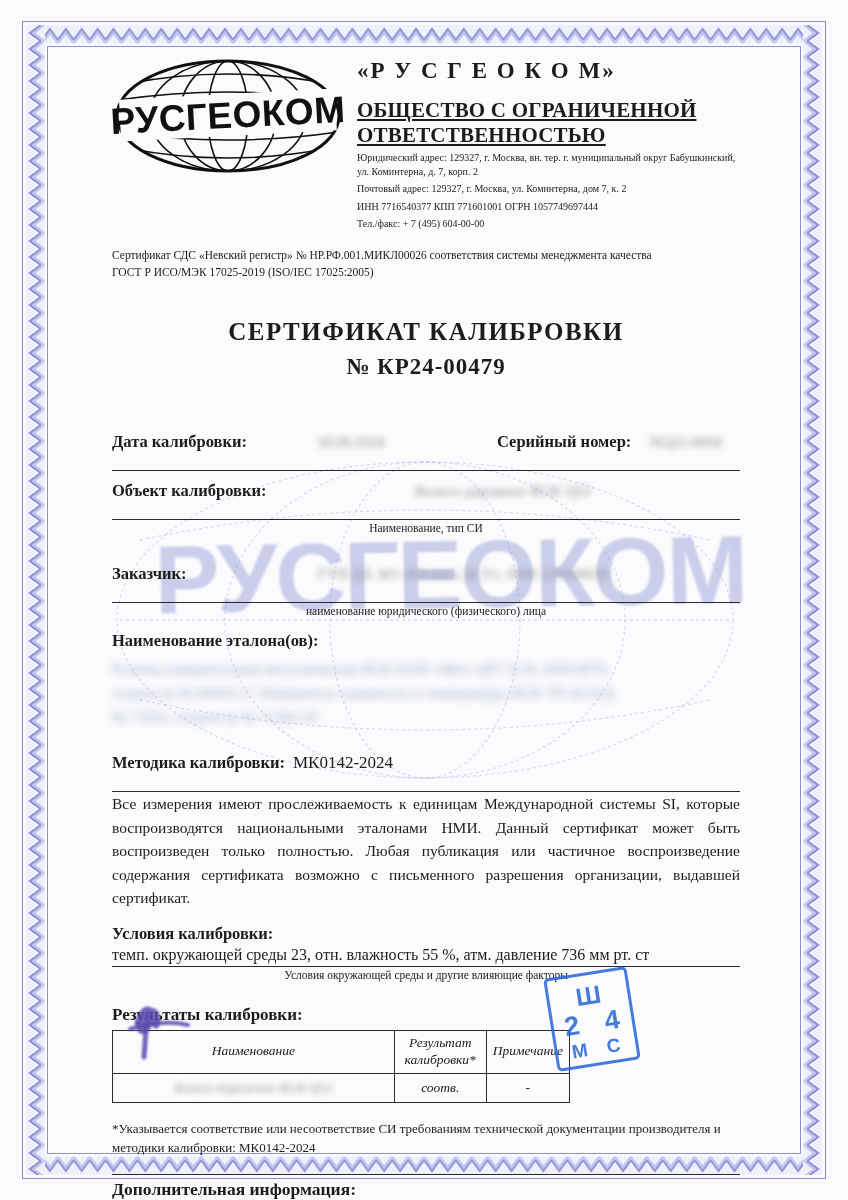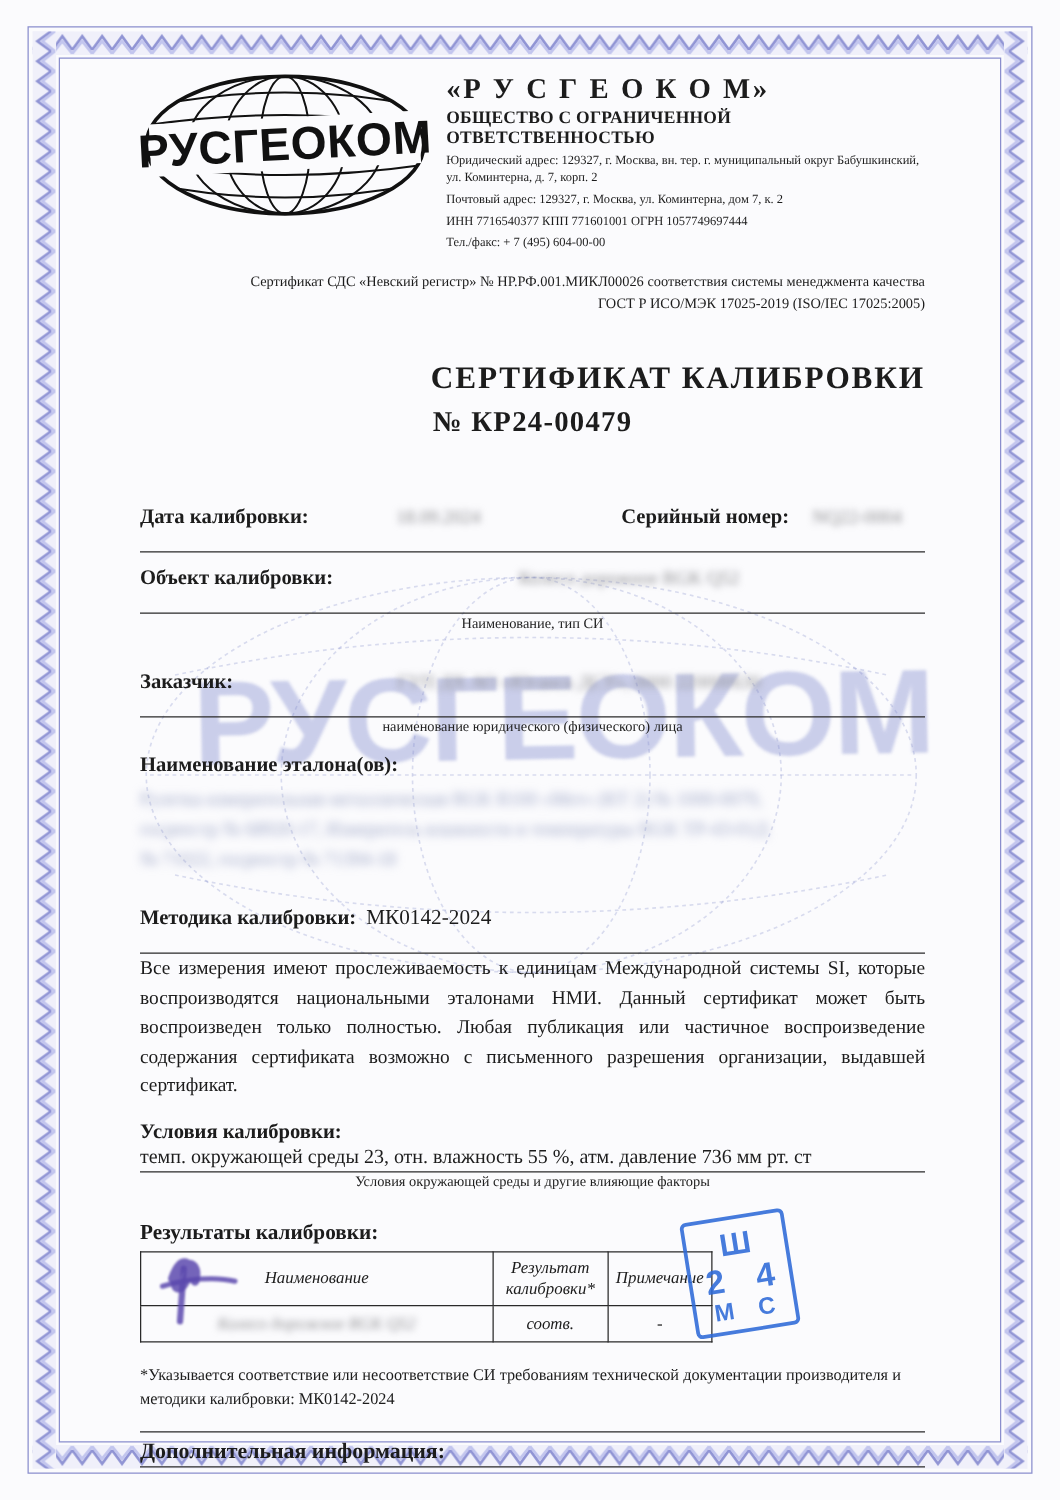--- a/index.html
+++ b/index.html
@@ -25,27 +25,27 @@
              letter-spacing:-2px; transform:scaleX(1.02) rotate(-1deg);
              color:rgba(128,138,205,0.40); filter:blur(1.3px); white-space:nowrap; }
 
   
   .content { position:relative; z-index:1; padding:52px 108px 0 112px; }
 
   .header-row { display:flex; align-items:flex-start; margin-top:4px; }
   .logo { flex:0 0 235px; }
   .header-text { margin-left:10px; flex:1; }
   .company-quoted { font-size:23px; font-weight:bold; letter-spacing:2px; margin-top:2px; }
-  .org-form { font-size:14px; font-weight:bold; margin-top:3px; letter-spacing:0.2px; }
+  .org-form { font-size:21px; font-weight:bold; text-decoration:underline; margin-top:14px; letter-spacing:0.2px; }
   .addr { font-size:10px; line-height:1.42; margin-top:3px; }
 
-  .accreditation { text-align:right; font-size:11.5px; line-height:1.45; margin-top:16px; }
+  .accreditation { text-align:left; font-size:11.5px; line-height:1.45; margin-top:16px; }
 
   .doc-title { text-align:center; margin-top:38px; }
-  .doc-title .t1 { font-size:25px; font-weight:bold; letter-spacing:1.5px;text-align:right; }
+  .doc-title .t1 { font-size:25px; font-weight:bold; letter-spacing:1.5px; }
   .doc-title .t2 { font-size:23px; font-weight:bold; letter-spacing:1px; margin-top:8px; }
 
   .blur-val { color:#8d8d92; filter:blur(3px); user-select:none; }
   .blur-val-blue { color:#9aa3c6; filter:blur(4px); user-select:none; }
 
   .frow { display:flex; align-items:baseline; border-bottom:1.6px solid #2a2a2a; padding-bottom:18px; }
   .flabel { font-size:16.5px; font-weight:bold; white-space:nowrap; }
   .fval { font-size:15px; }
   .caption { font-size:11.5px; text-align:center; margin-top:2px; color:#222; }
 

